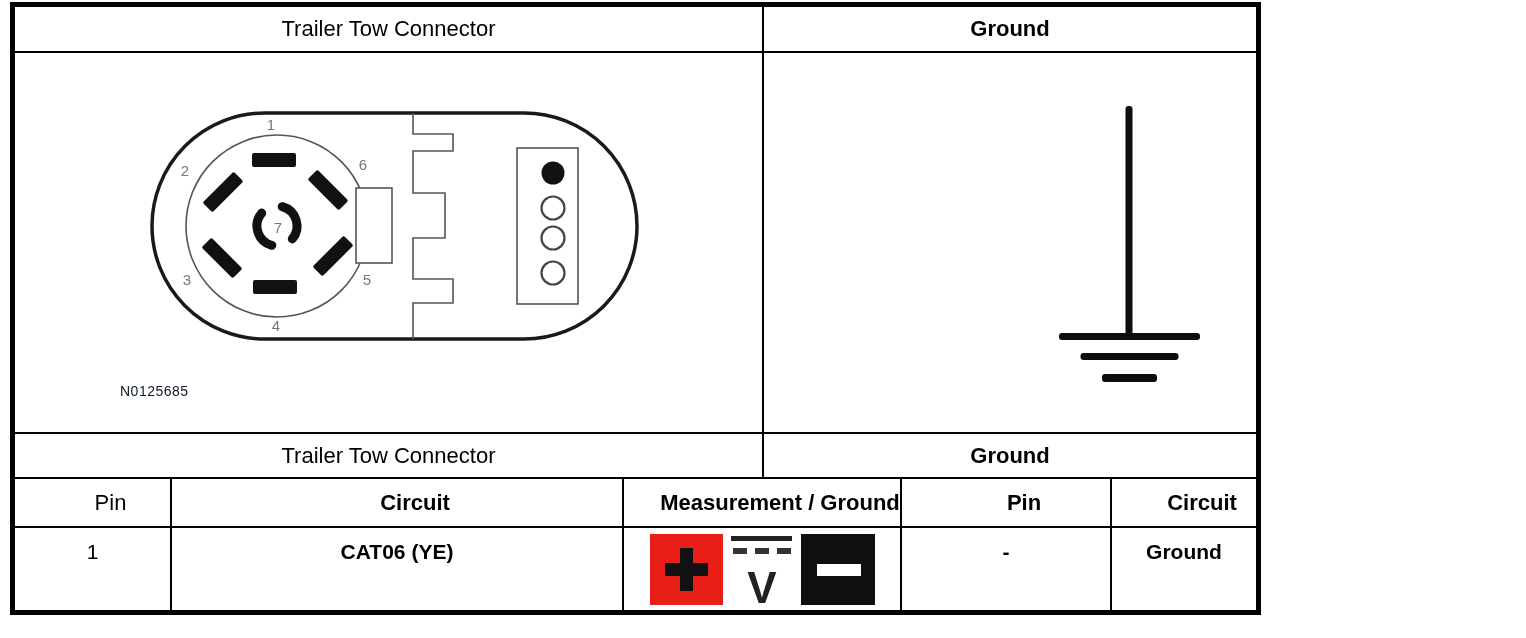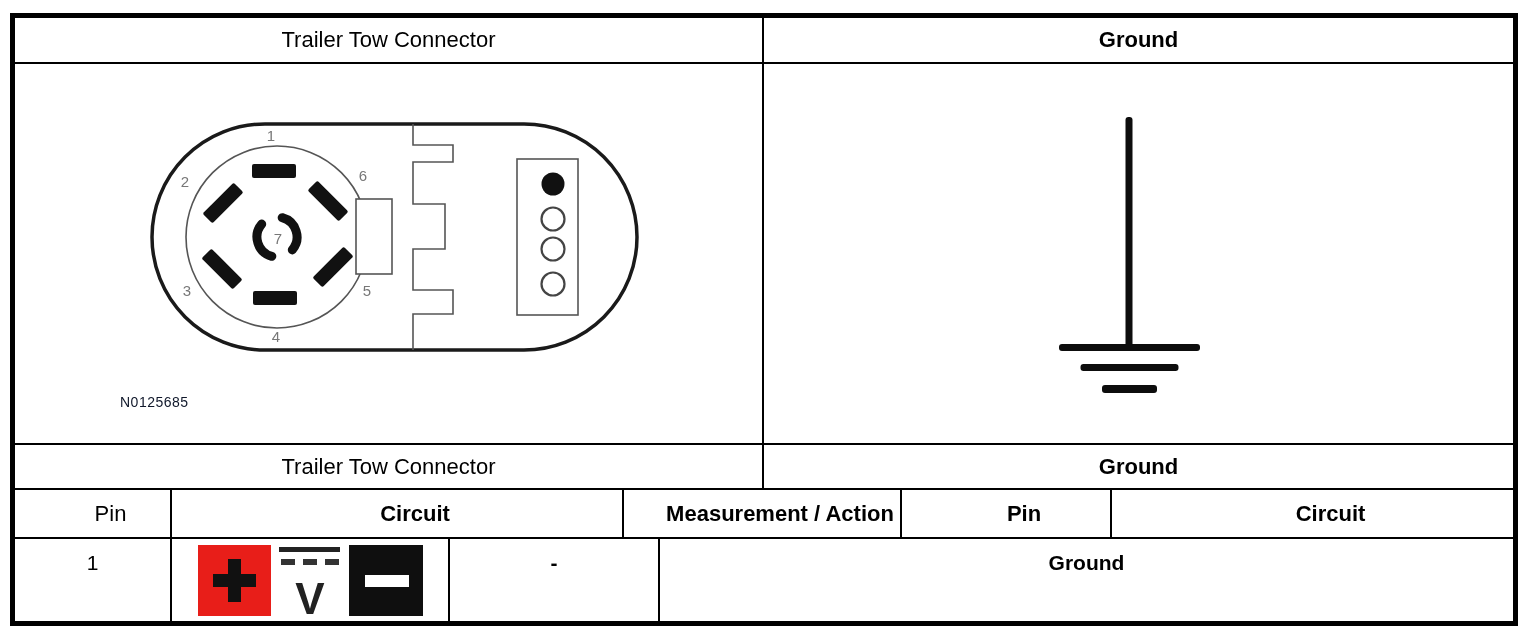--- a/index.html
+++ b/index.html
@@ -6,22 +6,22 @@
   html, body { background: #ffffff; }
   body { font-family: "Liberation Sans", sans-serif; color: #000; }
   .sheet {
     position: relative;
     width: 1526px; height: 638px;
     background: #ffffff;
     overflow: hidden;
   }
   .frame {
     position: absolute;
-    left: 10px; top: 13px;
-    width: 1508px; height: 613px;
+    left: 10px; top: 2px;
+    width: 1251px; height: 613px;
     border: 5px solid #000;
     display: flex; flex-direction: column;
     background: #fff;
   }
   .row { display: flex; flex-direction: row; width: 100%; }
   .row + .row { border-top: 2px solid #000; }
   .r-head  { height: 44px; }
   .r-img   { flex: 1; }
   .r-head2 { height: 45px; }
   .r-cols  { height: 49px; }
@@ -126,27 +126,28 @@
     </div>
 
     <div class="row r-head2">
       <div class="cell half-l head-cell">Trailer Tow Connector</div>
       <div class="cell half-r head-cell">Ground</div>
     </div>
 
     <div class="row r-cols">
       <div class="cell c-pin1 col-head">Pin</div>
       <div class="cell c-cir1 col-head">Circuit</div>
-      <div class="cell c-mea col-head">Measurement / Action</div>
+      <div class="cell c-mea col-head">Measurement / Ground</div>
       <div class="cell c-pin2 col-head">Pin</div>
       <div class="cell c-cir2 col-head">Circuit</div>
     </div>
 
     <div class="row r-data">
       <div class="cell c-pin1 data-cell">1</div>
+      <div class="cell c-cir1 data-cell">CAT06 (YE)</div>
       <div class="cell c-mea data-cell icons-cell">
 
         <svg width="73" height="71" viewBox="0 0 73 71">
           <rect x="0" y="0" width="73" height="71" fill="#e81e19"></rect>
           <rect x="15" y="29" width="43" height="13" fill="#111"></rect>
           <rect x="30" y="14" width="13" height="43" fill="#111"></rect>
         </svg>
 
         <svg width="66" height="73" viewBox="0 0 66 73">
           <rect x="2" y="3" width="61" height="5" fill="#222"></rect>

